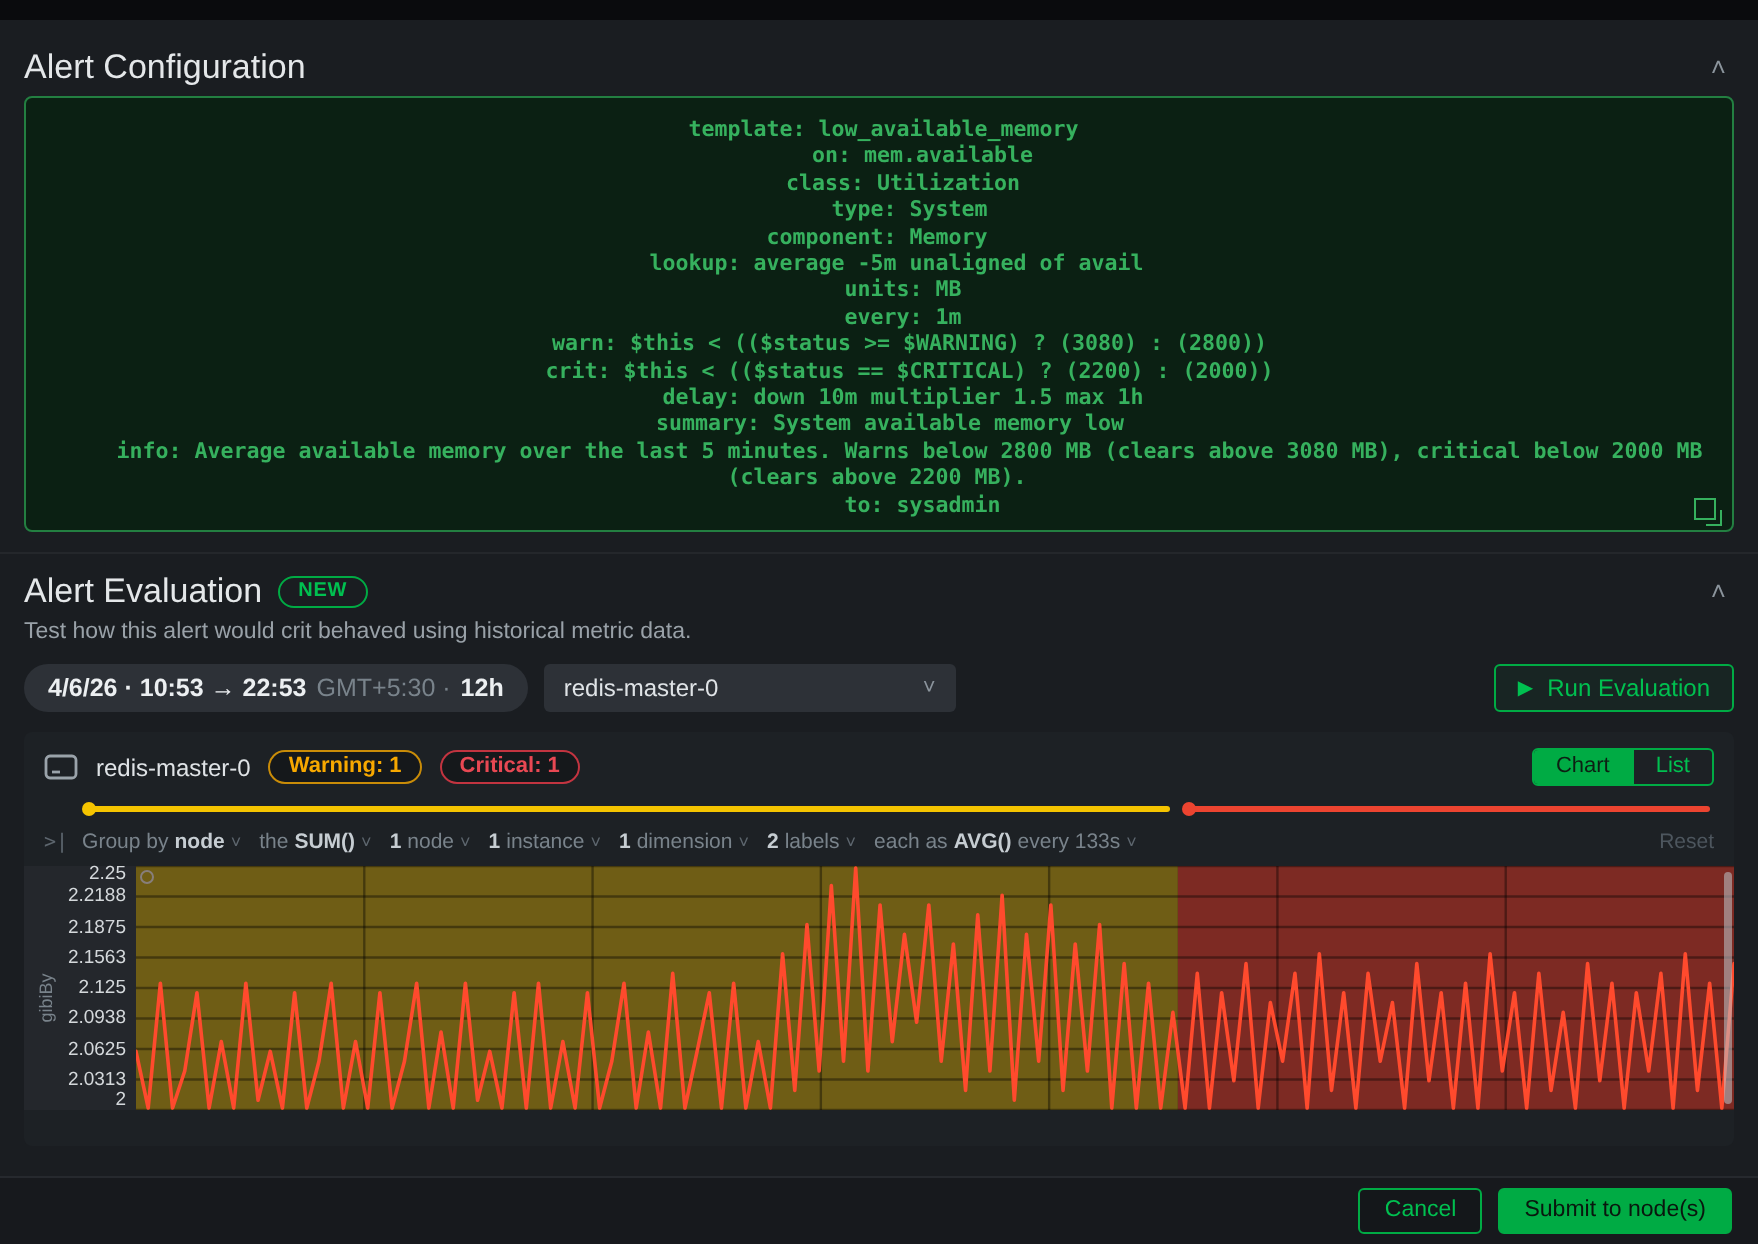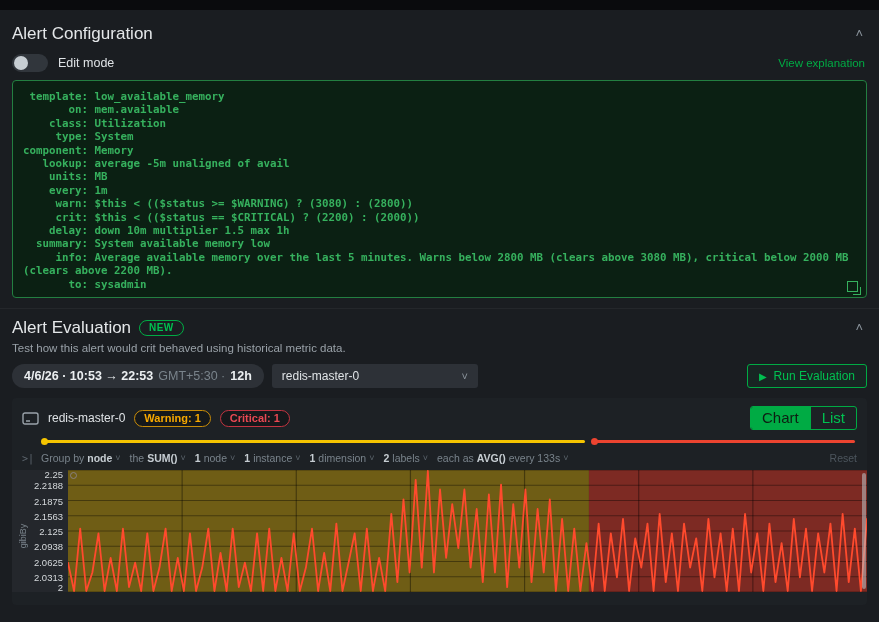--- a/index.html
+++ b/index.html
@@ -18,21 +18,21 @@
   .chev-up { margin-left:auto; color:#8b949c; font-size:13px; cursor:pointer; line-height:10px; }
 
   .edit-row { display:flex; align-items:center; padding:8px 14px 6px 12px; }
   .toggle { width:36px; height:18px; border-radius:10px; background:#31363c; position:relative; cursor:pointer; flex:0 0 auto; }
   .toggle .knob { position:absolute; left:2px; top:2px; width:14px; height:14px; border-radius:50%; background:#c7ced3; }
   .edit-label { margin-left:10px; font-size:12.5px; color:#dfe3e6; }
   .view-expl { margin-left:auto; font-size:11.5px; color:#00ab44; cursor:pointer; }
 
   
   .codebox { margin:2px 12px 10px 12px; background:#0b2013; border:1px solid #237f41; border-radius:4px;
-             padding:9px 12px 4px 10px; position:relative; height:218px; }
+             padding:9px 12px 4px 10px; position:relative; height:218px;text-align:center; }
   .codebox pre { margin:0; font-family:"DejaVu Sans Mono", monospace; font-size:10.8px; line-height:13.4px;
                  color:#36b15e; white-space:pre-wrap; font-weight:bold; }
   .copy-ic { position:absolute; right:8px; bottom:5px; width:11px; height:11px; border:1.2px solid #36b15e; cursor:pointer; }
   .copy-ic span { position:absolute; right:-4px; bottom:-4px; width:8px; height:8px; border:1.2px solid #36b15e; border-left:none; border-top:none; }
 
   
   .eval-sec { border-top:1px solid #24272b; }
   .eval-header { display:flex; align-items:center; gap:8px; padding:9px 16px 0 12px; }
   .new-pill { border:1px solid #00ab44; color:#00c050; font-size:10px; font-weight:bold; letter-spacing:.4px;
               border-radius:9px; padding:1px 9px 2px; }
@@ -52,21 +52,21 @@
   .runbtn .play { color:#00c050; font-size:10px; }
 
   
   .panel { margin:10px 12px 0; background:#1d2125; border-radius:4px; height:207px; position:relative; overflow:hidden; }
   .panel-header { display:flex; align-items:center; gap:9px; padding:8px 10px 4px; }
   .node-ic { flex:0 0 auto; }
   .node-name { font-size:12px; color:#dfe3e6; }
   .pill { border-radius:10px; font-size:11px; font-weight:bold; padding:1px 9px 2px; background:rgba(0,0,0,0.25); }
   .pill.warn { color:#f7a800; border:1px solid #c98c08; }
   .pill.crit { color:#e84853; border:1px solid #c23440; }
-  .view-toggle { margin-left:auto; display:flex; border:1px solid #00ab44; border-radius:3px; overflow:hidden; font-size:15px; }
+  .view-toggle { margin-left:auto; display:flex; border:1px solid #00ab44; border-radius:3px; overflow:hidden; font-size:11px; }
   .view-toggle .vt { padding:2px 11px 3px; cursor:pointer; }
   .vt.active { background:#00ab44; color:#0d1f13; }
   .vt.inactive { color:#00c050; background:transparent; border-left:1px solid #00ab44; }
 
   .timeline { position:relative; height:9px; margin:3px 0 1px; }
   .tl-bar { position:absolute; top:3px; height:3px; border-radius:2px; }
   .tl-warn { left:3.8%; width:63.2%; background:#f5c400; }
   .tl-crit { left:68.2%; width:30.4%; background:#ec4430; }
   .tl-dot { position:absolute; top:1px; width:7px; height:7px; border-radius:4px; }
   .tl-dot.warn { left:calc(3.8% - 3px); background:#f5c400; }
@@ -103,27 +103,20 @@
 
 <div class="topbar"></div>
 
 <div class="modal">
 
   <div class="sec-header">
     <span class="sec-title">Alert Configuration</span>
     <span class="chev-up">˄</span>
   </div>
 
-  <div class="edit-row">
-    <span class="toggle">
-        <span class="knob"></span>
-      </span>
-    <span class="edit-label">Edit mode</span>
-    <span class="view-expl">View explanation</span>
-  </div>
 
   <div class="codebox">
     <pre> template: low_available_memory
        on: mem.available
     class: Utilization
      type: System
 component: Memory
    lookup: average -5m unaligned of avail
     units: MB
     every: 1m
@@ -259,14 +252,18 @@
               <line x1="685.7142857142857" y1="0" x2="685.7142857142857" y2="122" stroke="rgba(0,0,0,0.38)" stroke-width="1.2"></line>
               <polyline points="0.0,92.7 6.1,121.0 12.2,58.6 18.3,121.0 24.4,102.5 30.5,63.4 36.6,121.0 42.7,87.8 48.9,121.0 55.0,58.6 61.1,117.1 67.2,92.7 73.3,121.0 79.4,63.4 85.5,121.0 91.6,97.6 97.7,58.6 103.8,121.0 109.9,87.8 116.0,121.0 122.1,63.4 128.2,121.0 134.4,97.6 140.5,58.6 146.6,121.0 152.7,83.0 158.8,121.0 164.9,58.6 171.0,117.1 177.1,92.7 183.2,121.0 189.3,63.4 195.4,121.0 201.5,58.6 207.6,121.0 213.7,87.8 219.8,121.0 226.0,63.4 232.1,121.0 238.2,97.6 244.3,58.6 250.4,121.0 256.5,83.0 262.6,121.0 268.7,53.7 274.8,121.0 280.9,92.7 287.0,63.4 293.1,121.0 299.2,58.6 305.3,121.0 311.5,87.8 317.6,121.0 323.7,43.9 329.8,112.2 335.9,29.3 342.0,102.5 348.1,9.8 354.2,97.6 360.3,1.0 366.4,102.5 372.5,19.5 378.6,87.8 384.7,34.2 390.8,78.1 396.9,19.5 403.1,97.6 409.2,39.0 415.3,112.2 421.4,24.4 427.5,102.5 433.6,14.6 439.7,117.1 445.8,34.2 451.9,97.6 458.0,19.5 464.1,112.2 470.2,39.0 476.3,102.5 482.4,29.3 488.5,121.0 494.7,48.8 500.8,121.0 506.9,58.6 513.0,121.0 519.1,73.2 525.2,121.0 531.3,53.7 537.4,121.0 543.5,63.4 549.6,107.4 555.7,48.8 561.8,121.0 567.9,68.3 574.0,97.6 580.2,53.7 586.3,121.0 592.4,43.9 598.5,112.2 604.6,63.4 610.7,121.0 616.8,53.7 622.9,97.6 629.0,68.3 635.1,121.0 641.2,48.8 647.3,107.4 653.4,63.4 659.5,121.0 665.6,58.6 671.8,121.0 677.9,43.9 684.0,102.5 690.1,63.4 696.2,121.0 702.3,53.7 708.4,112.2 714.5,73.2 720.6,121.0 726.7,48.8 732.8,107.4 738.9,58.6 745.0,121.0 751.1,63.4 757.3,102.5 763.4,53.7 769.5,121.0 775.6,43.9 781.7,112.2 787.8,58.6 793.9,121.0 800.0,48.8" fill="none" stroke="#ff4a2d" stroke-width="1.8" stroke-linejoin="round" stroke-linecap="round"></polyline>
             </svg>
           <span class="anomaly-dot"></span>
           <span class="scroll-handle"></span>
         </div>
       </div>
     </div>
   </div>
 
+  <div class="footer">
+    <span class="btn cancel">Cancel</span>
+    <span class="btn submit">Submit to node(s)</span>
+  </div>
 
 </div>
 
 </body></html>

